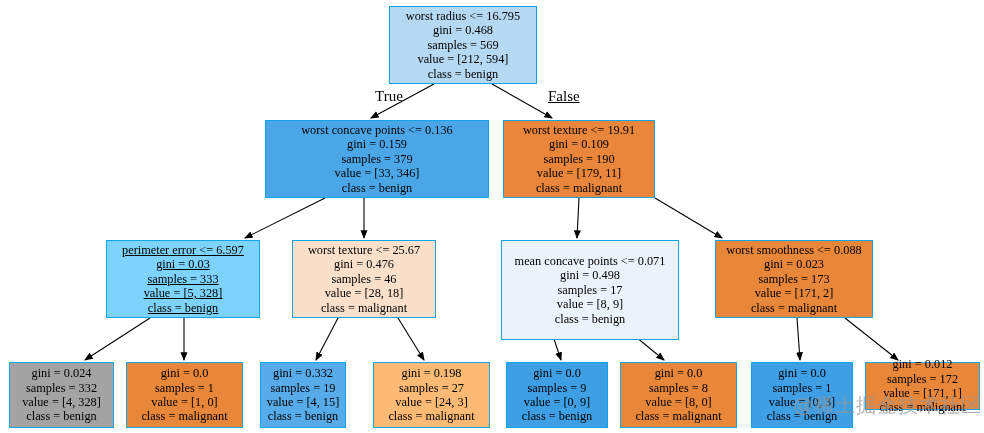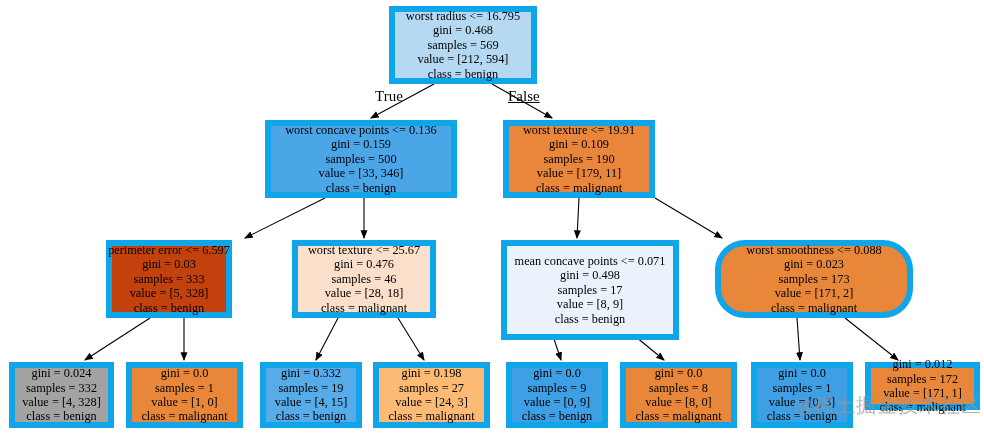--- a/index.html
+++ b/index.html
@@ -19,21 +19,21 @@
     position: absolute;
     left: 0;
     top: 0;
     width: 984px;
     height: 433px;
     pointer-events: none;
   }
   .node {
     position: absolute;
     box-sizing: border-box;
-    border: 6px solid #0ea5e9;
+    border: 1px solid #0ea5e9;
     display: flex;
     flex-direction: column;
     align-items: center;
     justify-content: center;
     color: #000000;
     font-size: 12.3px;
     line-height: 14.4px;
     text-align: right;
     white-space: nowrap;
   }
@@ -85,75 +85,75 @@
       </g>
   </svg>
   <div id="nodes-group">
       <div class="node" style="left: 389px; top: 6px; width: 148px; height: 78px; background: rgb(181, 217, 242);">
         <span class="ln">worst radius &lt;= 16.795</span>
         <span class="ln">gini = 0.468</span>
         <span class="ln">samples = 569</span>
         <span class="ln">value = [212, 594]</span>
         <span class="ln">class = benign</span>
       </div>
-      <div class="node" style="left: 265px; top: 120px; width: 192px; height: 78px; background: rgb(75, 166, 232);">
+      <div class="node" style="left: 265px; top: 120px; width: 224px; height: 78px; background: rgb(75, 166, 232);">
         <span class="ln">worst concave points &lt;= 0.136</span>
         <span class="ln">gini = 0.159</span>
-        <span class="ln">samples = 500</span>
+        <span class="ln">samples = 379</span>
         <span class="ln">value = [33, 346]</span>
         <span class="ln">class = benign</span>
       </div>
       <div class="node" style="left: 503px; top: 120px; width: 152px; height: 78px; background: rgb(233, 134, 59);">
         <span class="ln">worst texture &lt;= 19.91</span>
         <span class="ln">gini = 0.109</span>
         <span class="ln">samples = 190</span>
         <span class="ln">value = [179, 11]</span>
         <span class="ln">class = malignant</span>
       </div>
-      <div class="node" style="left: 106px; top: 240px; width: 126px; height: 78px; background: #c2410c;">
+      <div class="node" style="left: 106px; top: 240px; width: 154px; height: 78px; background: #7dd3fc; text-decoration: underline;">
         <span class="ln">perimeter error &lt;= 6.597</span>
         <span class="ln">gini = 0.03</span>
         <span class="ln">samples = 333</span>
         <span class="ln">value = [5, 328]</span>
         <span class="ln">class = benign</span>
       </div>
       <div class="node" style="left: 292px; top: 240px; width: 144px; height: 78px; background: rgb(250, 224, 203);">
         <span class="ln">worst texture &lt;= 25.67</span>
         <span class="ln">gini = 0.476</span>
         <span class="ln">samples = 46</span>
         <span class="ln">value = [28, 18]</span>
         <span class="ln">class = malignant</span>
       </div>
       <div class="node" style="left: 484px; top: 240px; width: 178px; height: 100px; background: rgb(234, 242, 251); margin-left: 17px;">
         <span class="ln">mean concave points &lt;= 0.071</span>
         <span class="ln">gini = 0.498</span>
         <span class="ln">samples = 17</span>
         <span class="ln">value = [8, 9]</span>
         <span class="ln">class = benign</span>
       </div>
-      <div class="node" style="left: 715px; top: 240px; width: 198px; height: 78px; background: rgb(232, 134, 58); border-radius: 30px;">
+      <div class="node" style="left: 715px; top: 240px; width: 158px; height: 78px; background: rgb(232, 134, 58);">
         <span class="ln">worst smoothness &lt;= 0.088</span>
         <span class="ln">gini = 0.023</span>
         <span class="ln">samples = 173</span>
         <span class="ln">value = [171, 2]</span>
         <span class="ln">class = malignant</span>
       </div>
       <div class="node" style="left: 9px; top: 362px; width: 105px; height: 66px; background: #a3a3a3;">
         <span class="ln">gini = 0.024</span>
         <span class="ln">samples = 332</span>
         <span class="ln">value = [4, 328]</span>
         <span class="ln">class = benign</span>
       </div>
       <div class="node" style="left: 126px; top: 362px; width: 117px; height: 66px; background: rgb(232, 134, 58);">
         <span class="ln">gini = 0.0</span>
         <span class="ln">samples = 1</span>
         <span class="ln">value = [1, 0]</span>
         <span class="ln">class = malignant</span>
       </div>
-      <div class="node" style="left: 260px; top: 362px; width: 102px; height: 66px; background: rgb(87, 171, 233);">
+      <div class="node" style="left: 260px; top: 362px; width: 86px; height: 66px; background: rgb(87, 171, 233);">
         <span class="ln">gini = 0.332</span>
         <span class="ln">samples = 19</span>
         <span class="ln">value = [4, 15]</span>
         <span class="ln">class = benign</span>
       </div>
       <div class="node" style="left: 373px; top: 362px; width: 117px; height: 66px; background: #fdba74;">
         <span class="ln">gini = 0.198</span>
         <span class="ln">samples = 27</span>
         <span class="ln">value = [24, 3]</span>
         <span class="ln">class = malignant</span>
@@ -178,16 +178,16 @@
       </div>
       <div class="node" style="left: 865px; top: 362px; width: 115px; height: 48px; background: rgb(232, 134, 58);">
         <span class="ln">gini = 0.012</span>
         <span class="ln">samples = 172</span>
         <span class="ln">value = [171, 1]</span>
         <span class="ln">class = malignant</span>
       </div>
     </div>
   <div id="labels-group">
       <div class="edge-label" style="left: 375px; top: 88px;">True</div>
-      <div class="edge-label" style="left: 508px; top: 88px; text-decoration: underline;">False</div>
+      <div class="edge-label" style="left: 548px; top: 88px; text-decoration: underline;">False</div>
     </div>
   <div class="watermark" style="left: 793px; top: 392px;">@稀土掘金技术社区</div>
 </div>
 
 </body></html>

